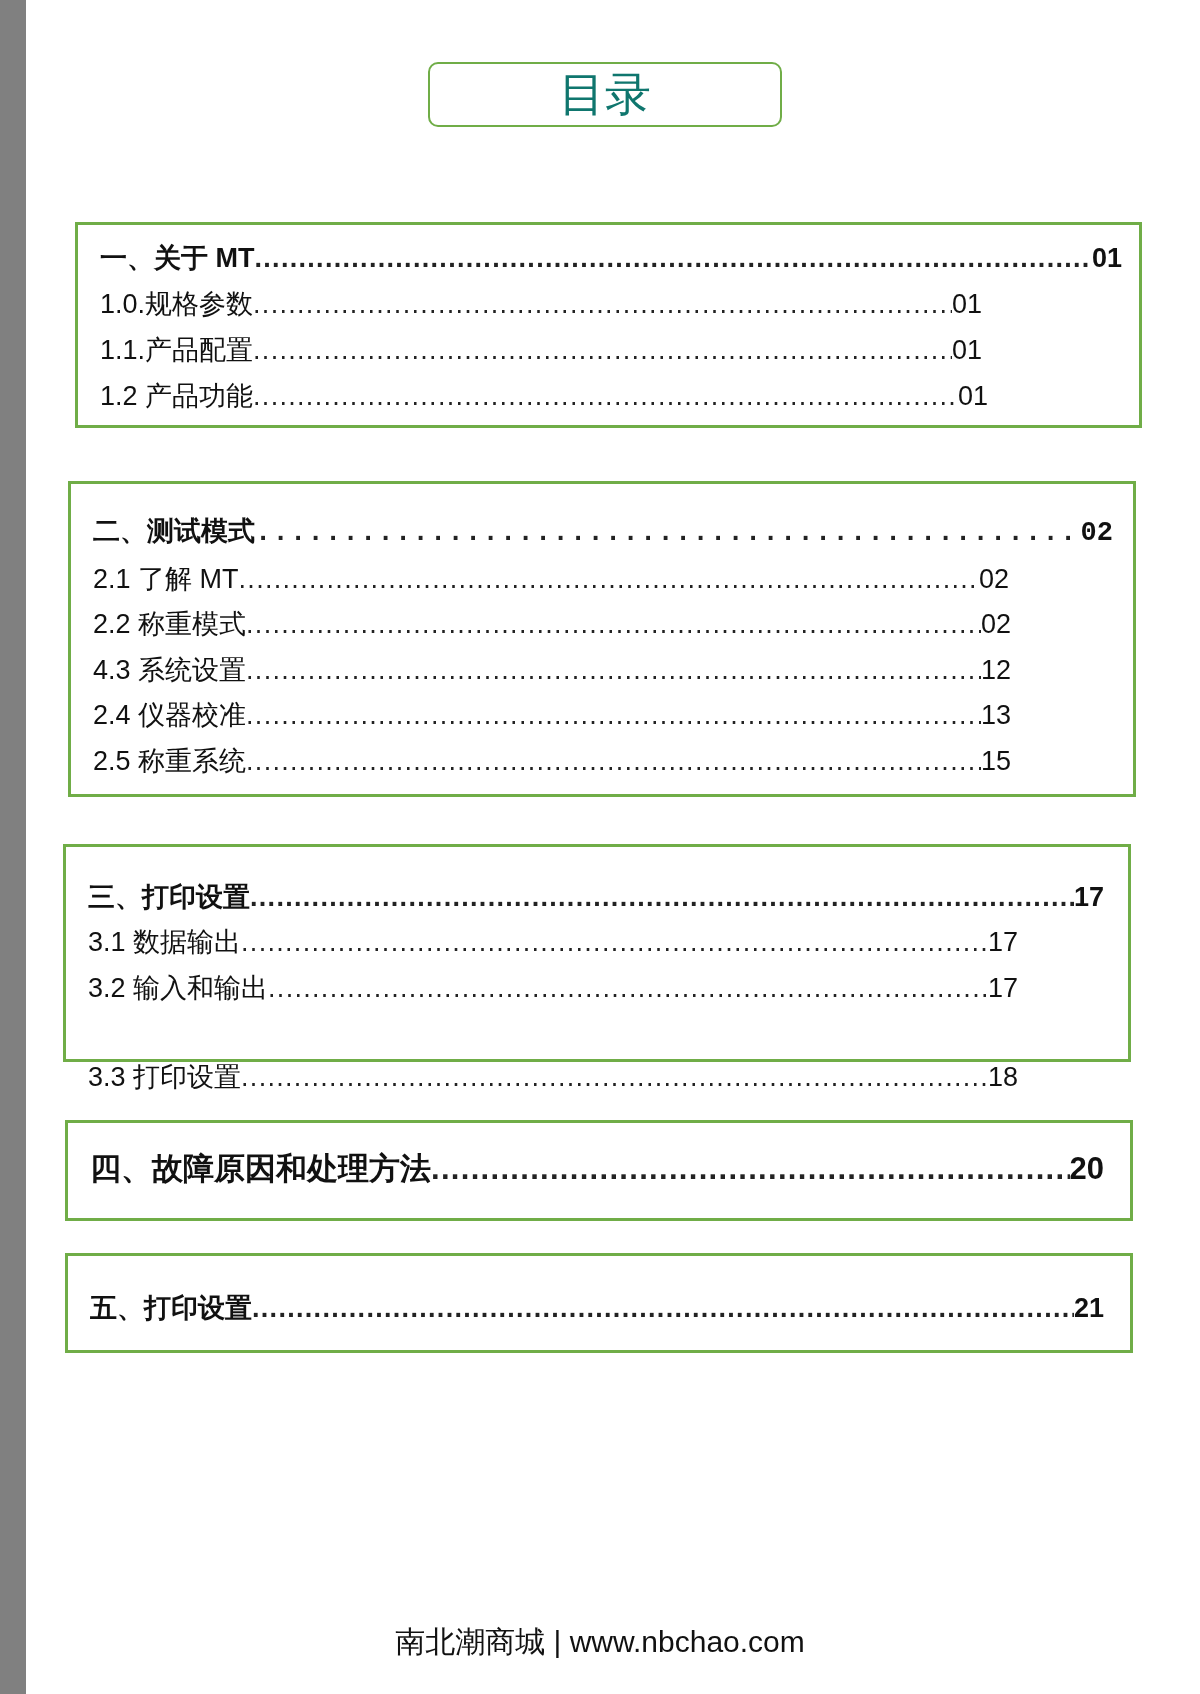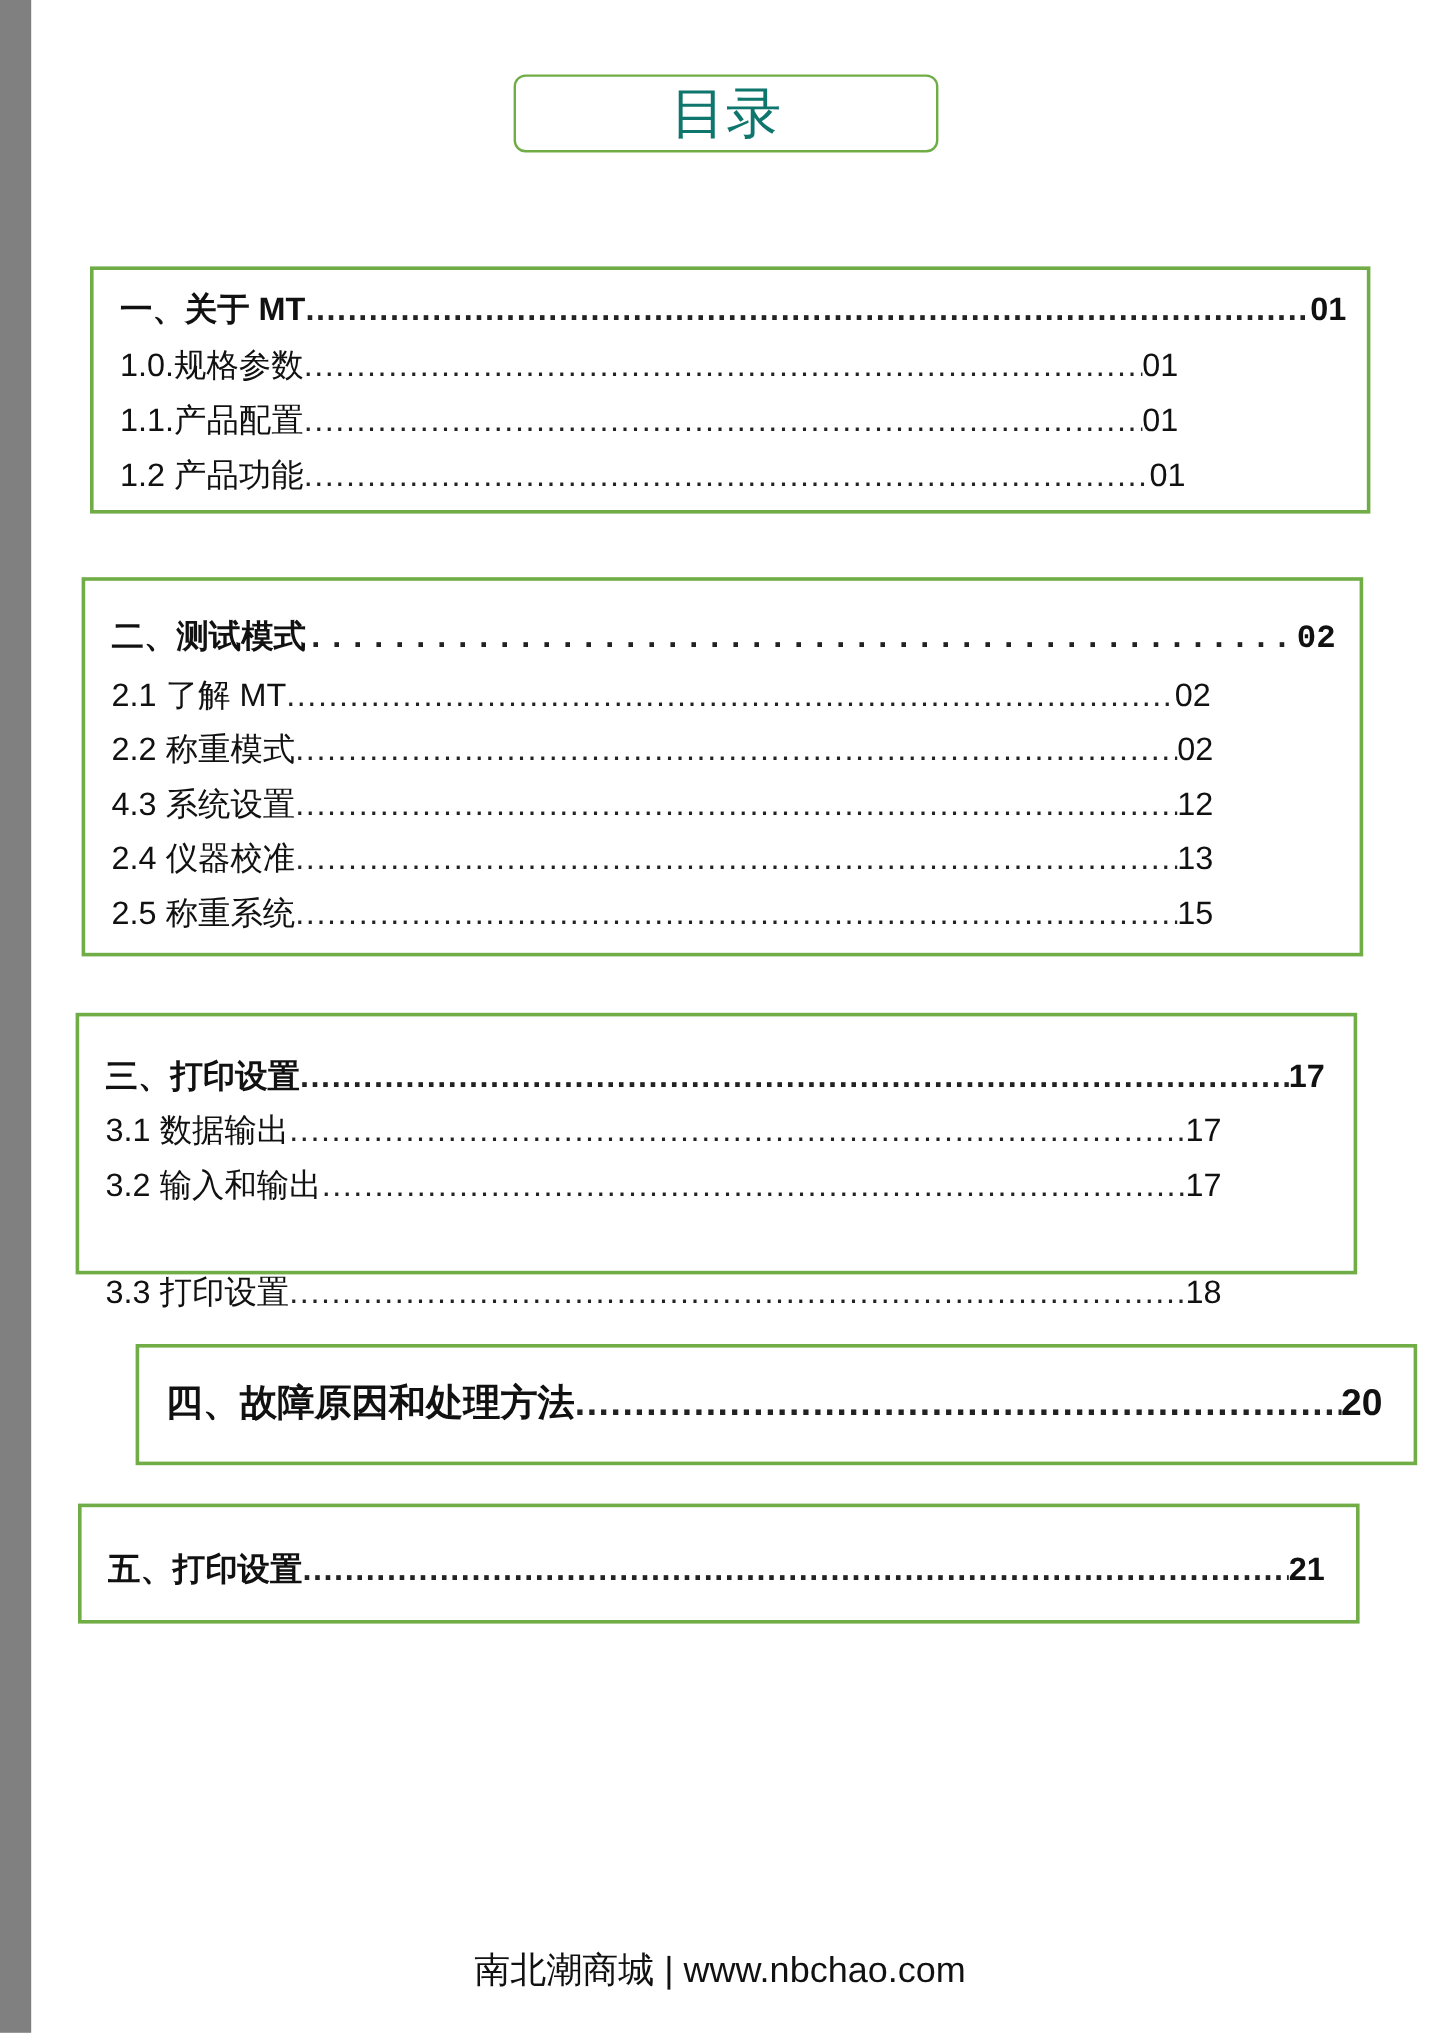--- a/index.html
+++ b/index.html
@@ -113,21 +113,21 @@
     <span class="leader">.....................................................................................................................................................................................</span>
     <span class="page">17</span>
   </div>
   <div class="toc-row" style="top:169px;width:930px;margin-top:44px;">
     <span class="label">3.3  打印设置</span>
     <span class="leader">.....................................................................................................................................................................................</span>
     <span class="page">18</span>
   </div>
 </div>
 
-<div class="toc-box" style="left:65px;top:1120px;width:1068px;height:101px;margin-left:48px;">
+<div class="toc-box" style="left:65px;top:1120px;width:1068px;height:101px;">
   <div class="toc-row main big" style="top:29px;width:1014px;">
     <span class="label">四、故障原因和处理方法</span>
     <span class="leader">.....................................................................................................................................................................................</span>
     <span class="page">20</span>
   </div>
 </div>
 
 <div class="toc-box" style="left:65px;top:1253px;width:1068px;height:100px;">
   <div class="toc-row main" style="top:35px;width:1014px;">
     <span class="label">五、打印设置</span>

